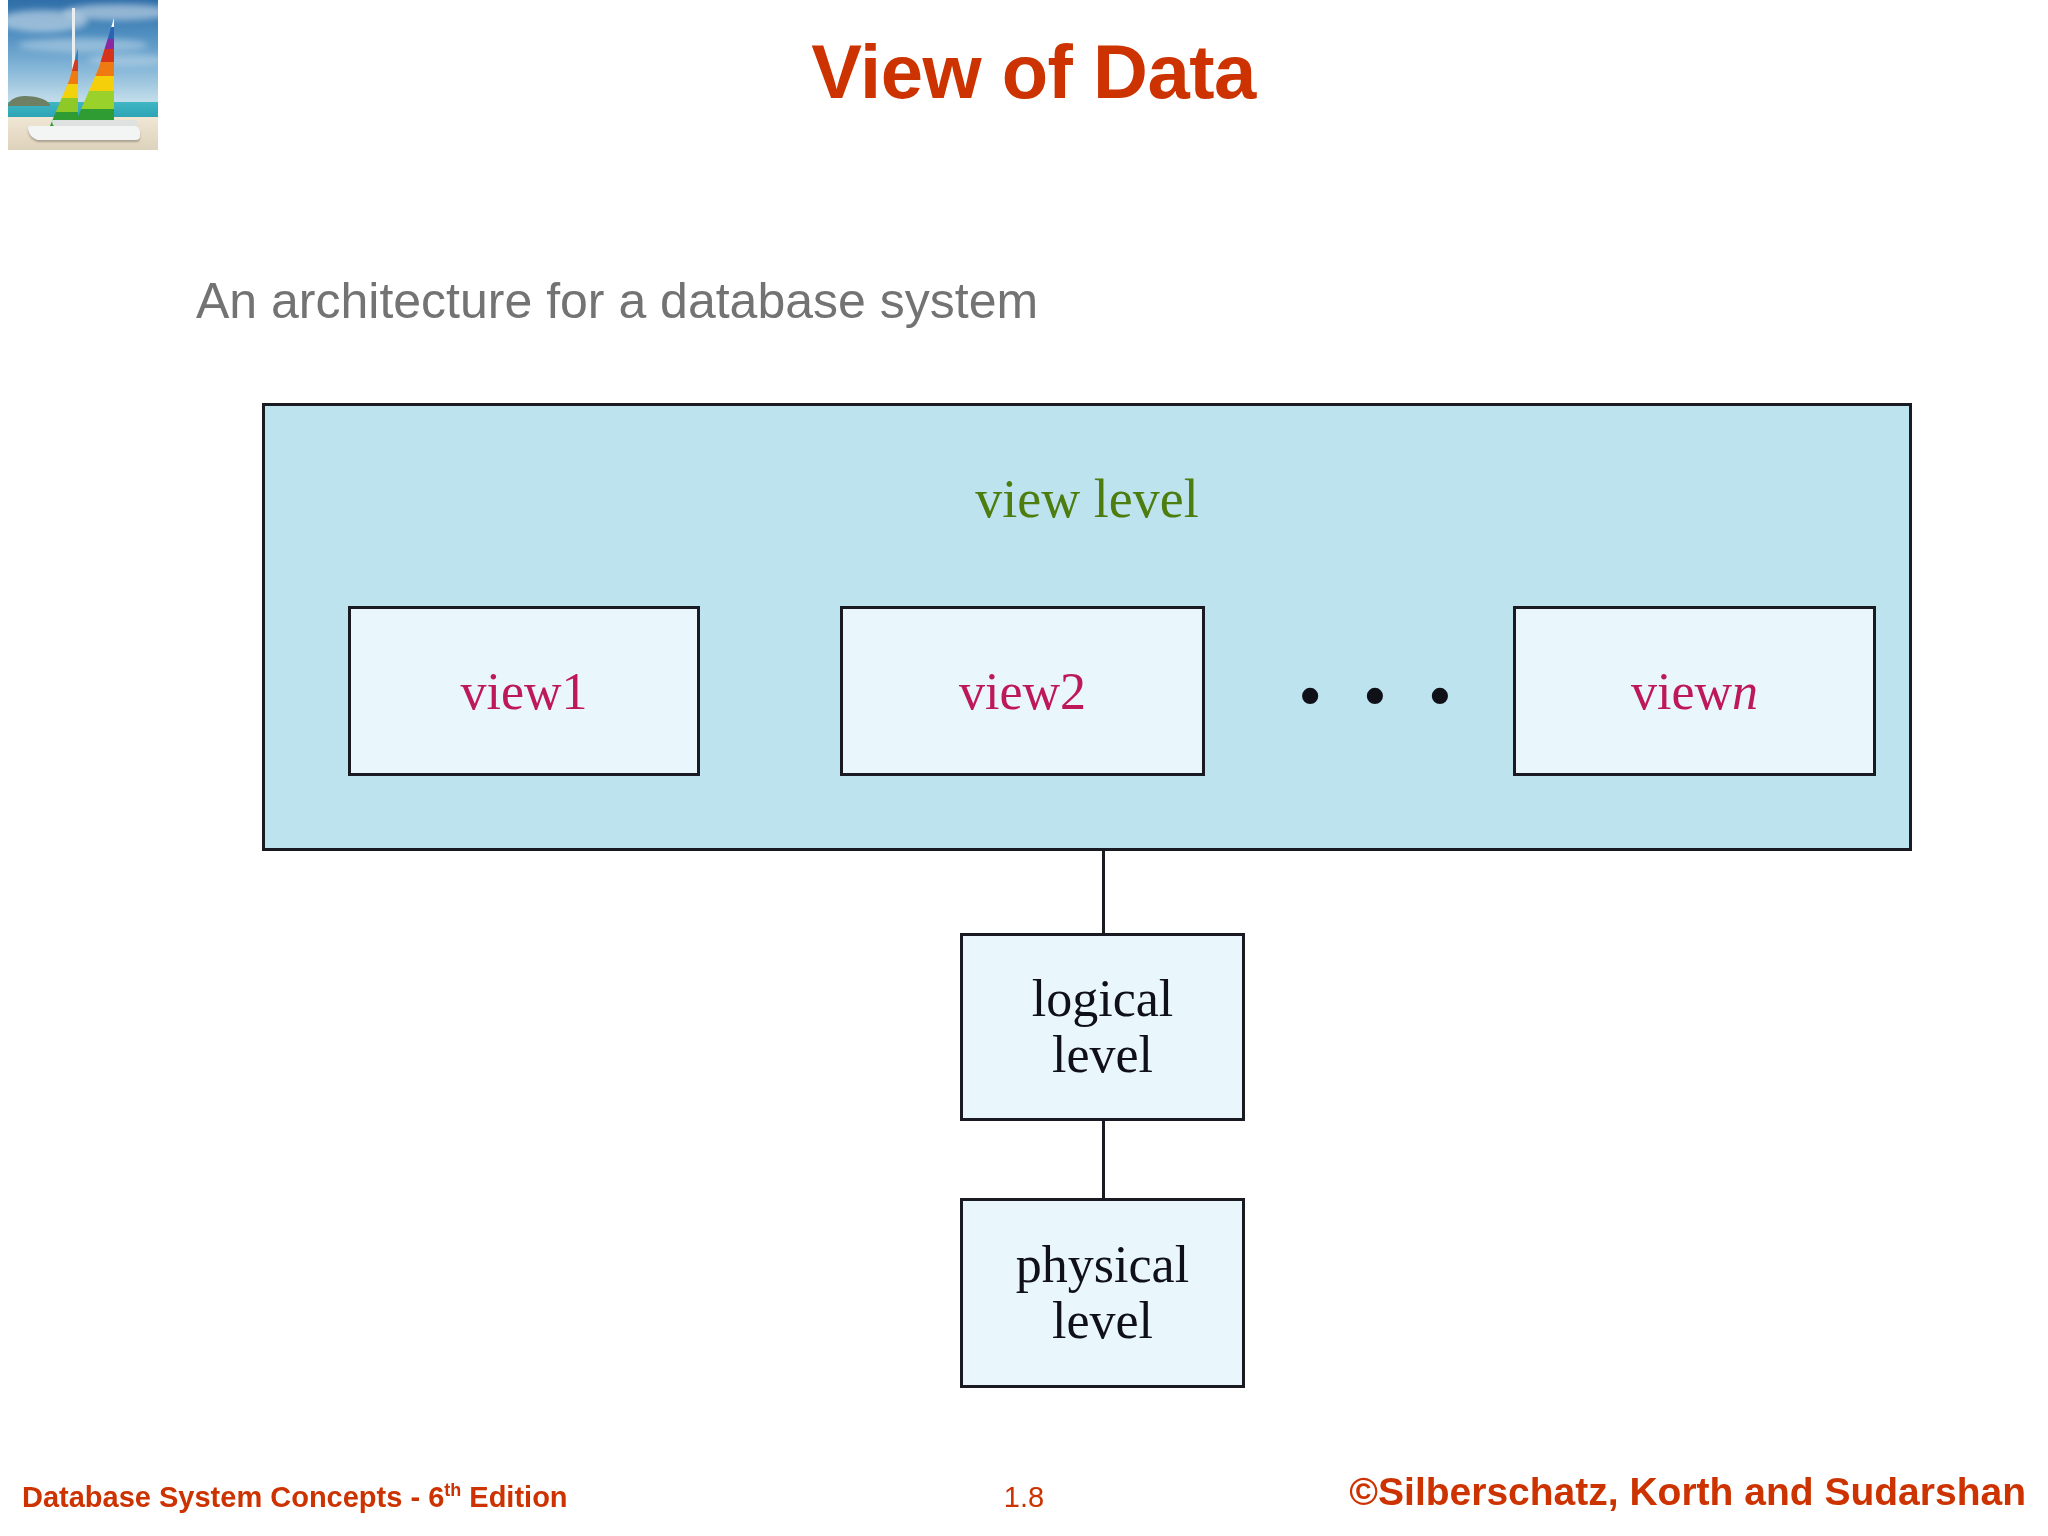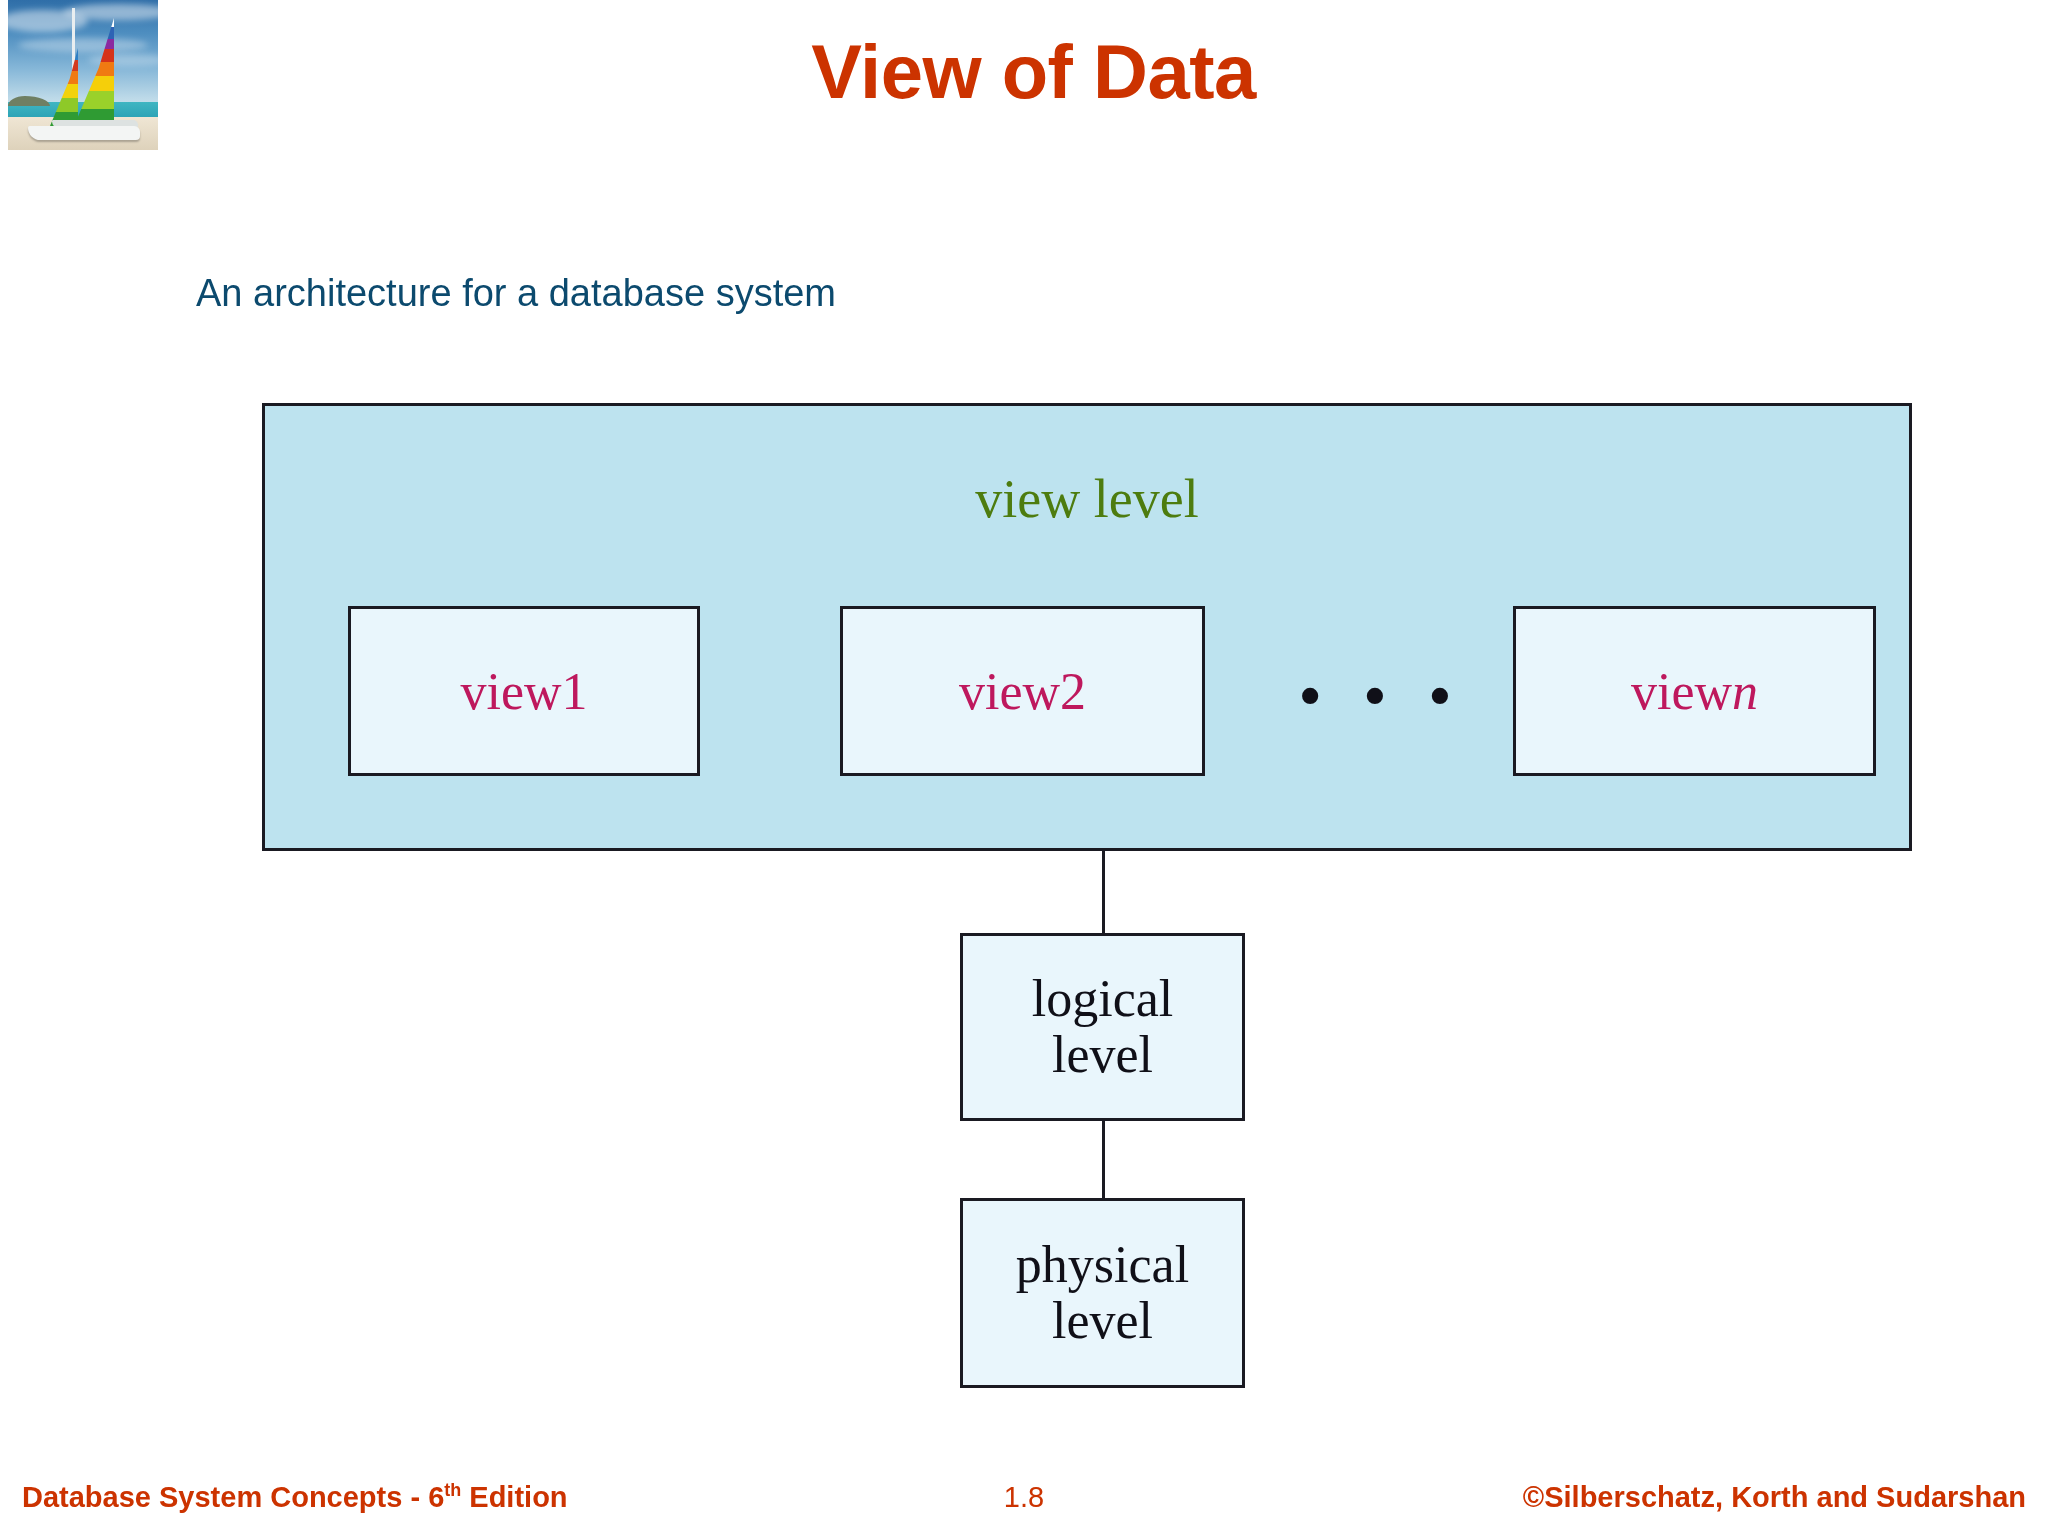--- a/index.html
+++ b/index.html
@@ -110,22 +110,22 @@
     color: #CC3300;
     letter-spacing: -0.5px;
     padding-left: 19px;
   }
 
   
   .subtitle {
     position: absolute;
     left: 196px;
     top: 272px;
-    font-size: 38px;
-    color: #0c4a6e;
+    font-size: 50px;
+    color: #737373;
     font-family: "Liberation Sans", sans-serif;
     white-space: nowrap;
   }
 
   
   .diagram {
     position: absolute;
     left: 262px;
     top: 403px;
     width: 1654px;
@@ -236,21 +236,21 @@
     bottom: 22px;
     text-align: center;
     font-size: 29px;
     font-weight: normal;
     color: #CC3300;
   }
   .footer-right {
     position: absolute;
     right: 22px;
     bottom: 22px;
-    font-size: 29px;
+    font-size: 39px;
     font-weight: bold;
     color: #CC3300;
     white-space: nowrap;
   }
 </style>
 </head>
 <body>
 
 <div class="logo">
   <div class="logo-sky"></div>

